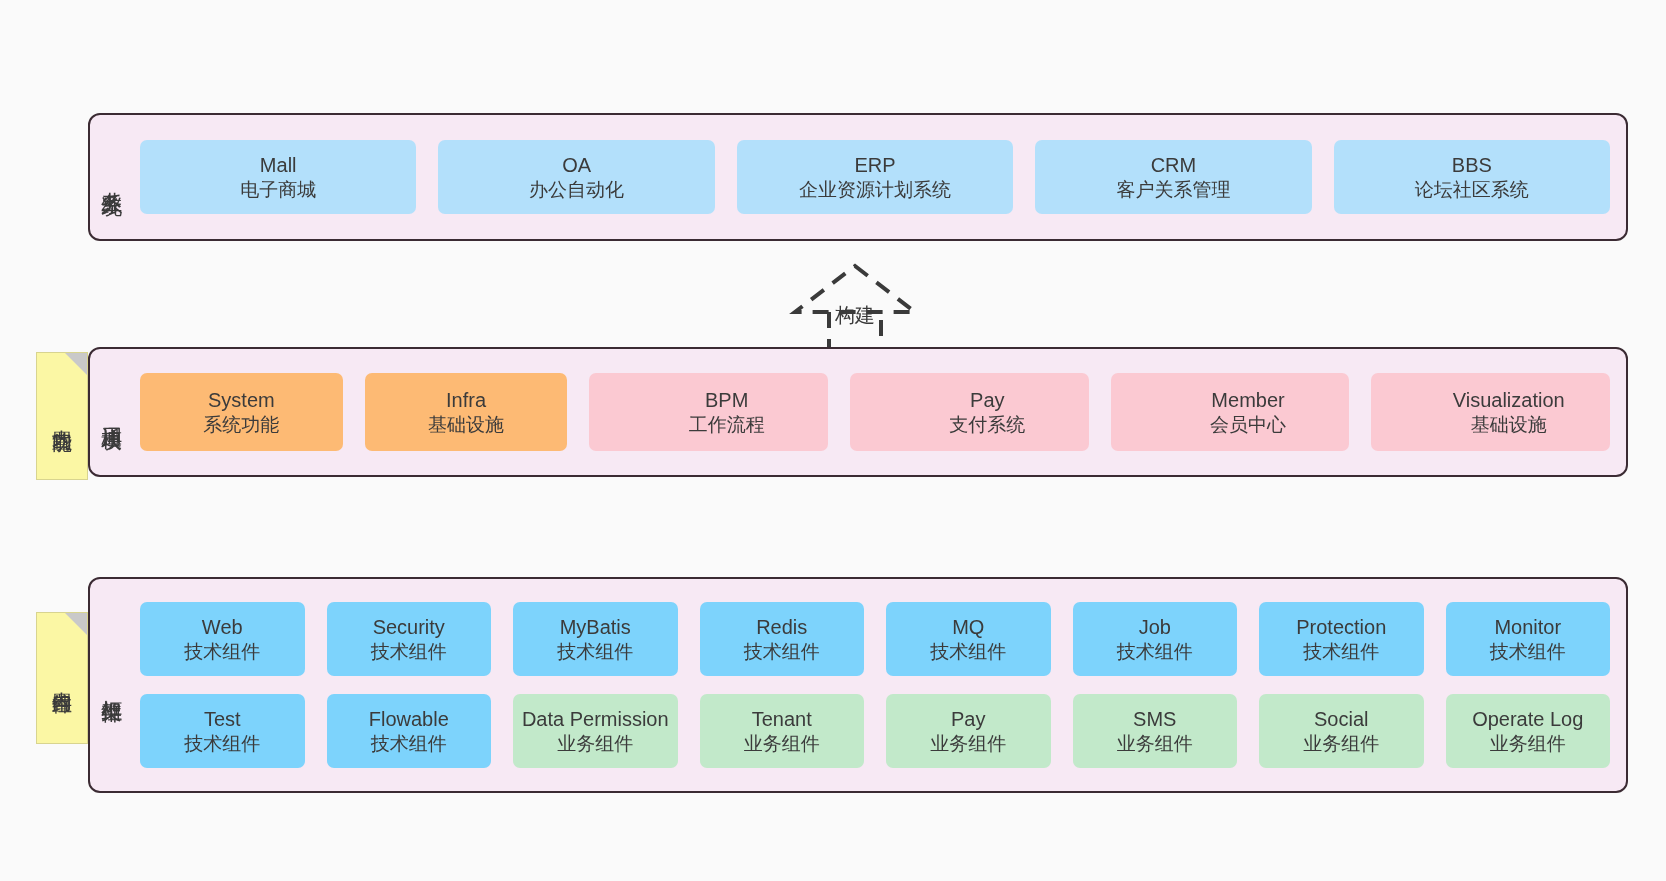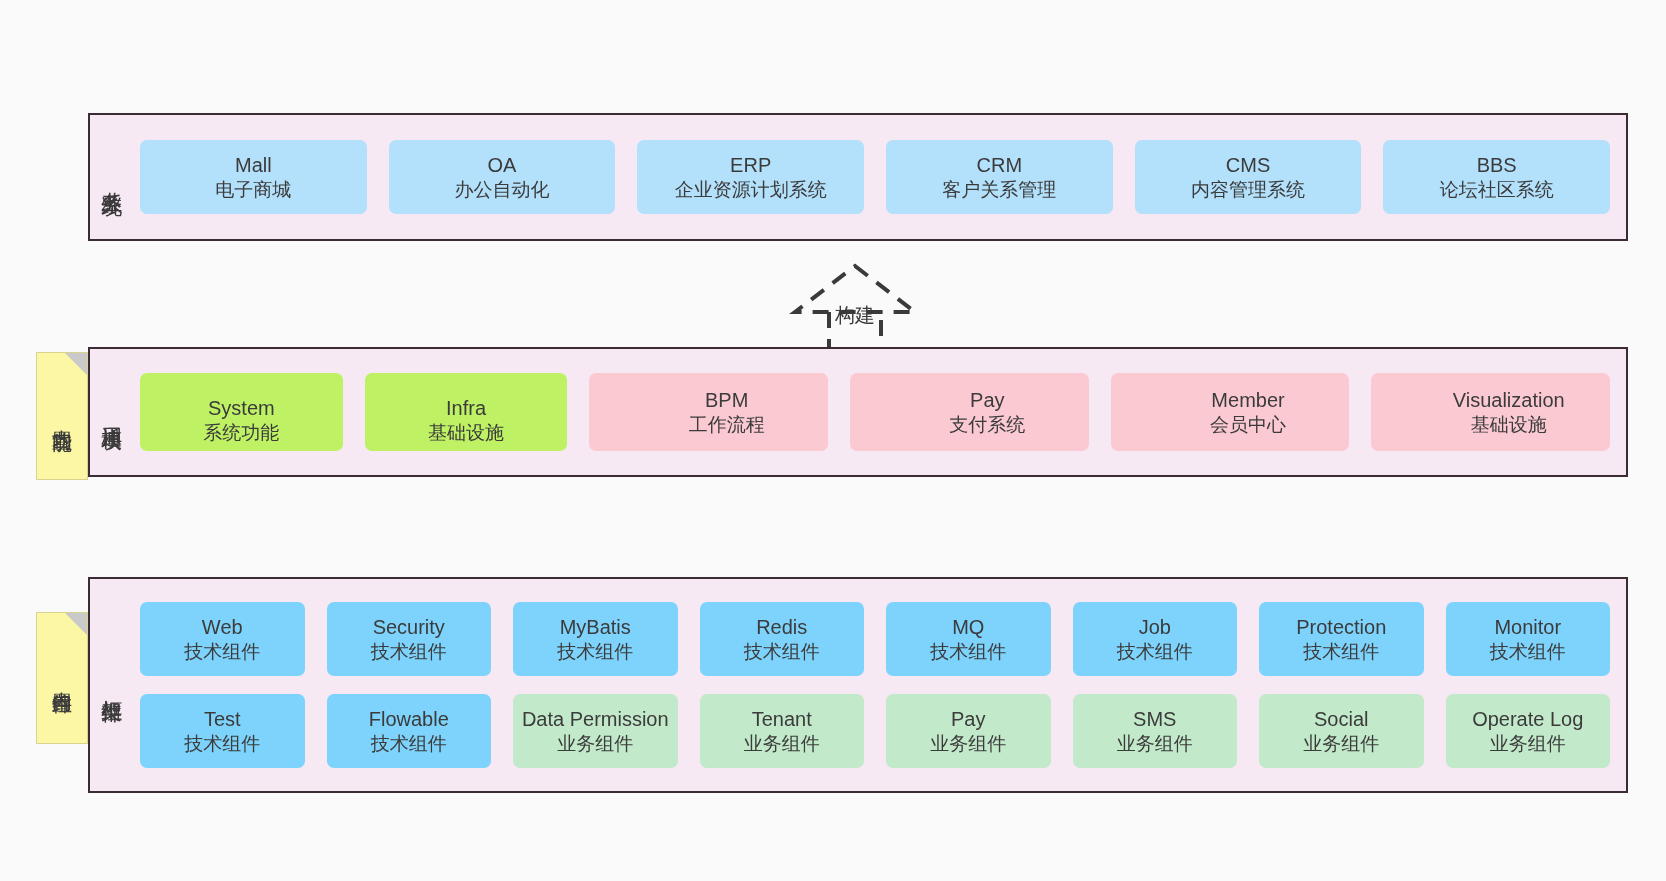--- a/index.html
+++ b/index.html
@@ -22,21 +22,21 @@
     width: 1666px;
     height: 881px;
   }
 
   
   .layer {
     position: absolute;
     box-sizing: border-box;
     background: #f7e9f4;
     border: 2px solid #3b2b33;
-    border-radius: 0;
+    border-radius: 12px;
     display: flex;
     flex-direction: row;
     align-items: stretch;
   }
 
   
   .layer-title {
     flex: 0 0 auto;
     width: 44px;
     display: flex;
@@ -83,21 +83,21 @@
   .card .en {
     font-size: 20px;
     color: #3b3b3b;
   }
   .card .cn {
     font-size: 19px;
     color: #3b3b3b;
   }
 
   .card.blue        { background: #b3e0fb; }
-  .card.red-strong  { background: #bef264; justify-content: flex-end; }
+  .card.red-strong  { background: #fdba74; }
   .card.red-light   { background: #fbc9d2; padding-left: 40px; }
   .card.green-strong{ background: #7dd3fc; }
   .card.green-light { background: #c2e9ca; }
 
   
   .layer-business .card { height: 74px; }
   .layer-common   .card { height: 78px; }
   .layer-frame    .card { height: 74px; }
 
   
@@ -170,24 +170,20 @@
         </div>
         <div class="card blue">
           <span class="en">ERP</span>
           <span class="cn">企业资源计划系统</span>
         </div>
         <div class="card blue">
           <span class="en">CRM</span>
           <span class="cn">客户关系管理</span>
         </div>
         <div class="card blue">
-          <span class="en">CMS</span>
-          <span class="cn">内容管理系统</span>
-        </div>
-        <div class="card blue">
           <span class="en">BBS</span>
           <span class="cn">论坛社区系统</span>
         </div>
       </div>
     </div>
   </div>
 
   <div class="arrow" style="left:770px; top:262px;font-family:Liberation Serif, serif;">
     <svg width="170" height="92" viewBox="0 0 170 92">
       <path d="M85 4 L145 50 L25 50 Z" fill="none" stroke="#3a3a3a" stroke-width="4" stroke-dasharray="16 11" stroke-linejoin="miter"></path>

